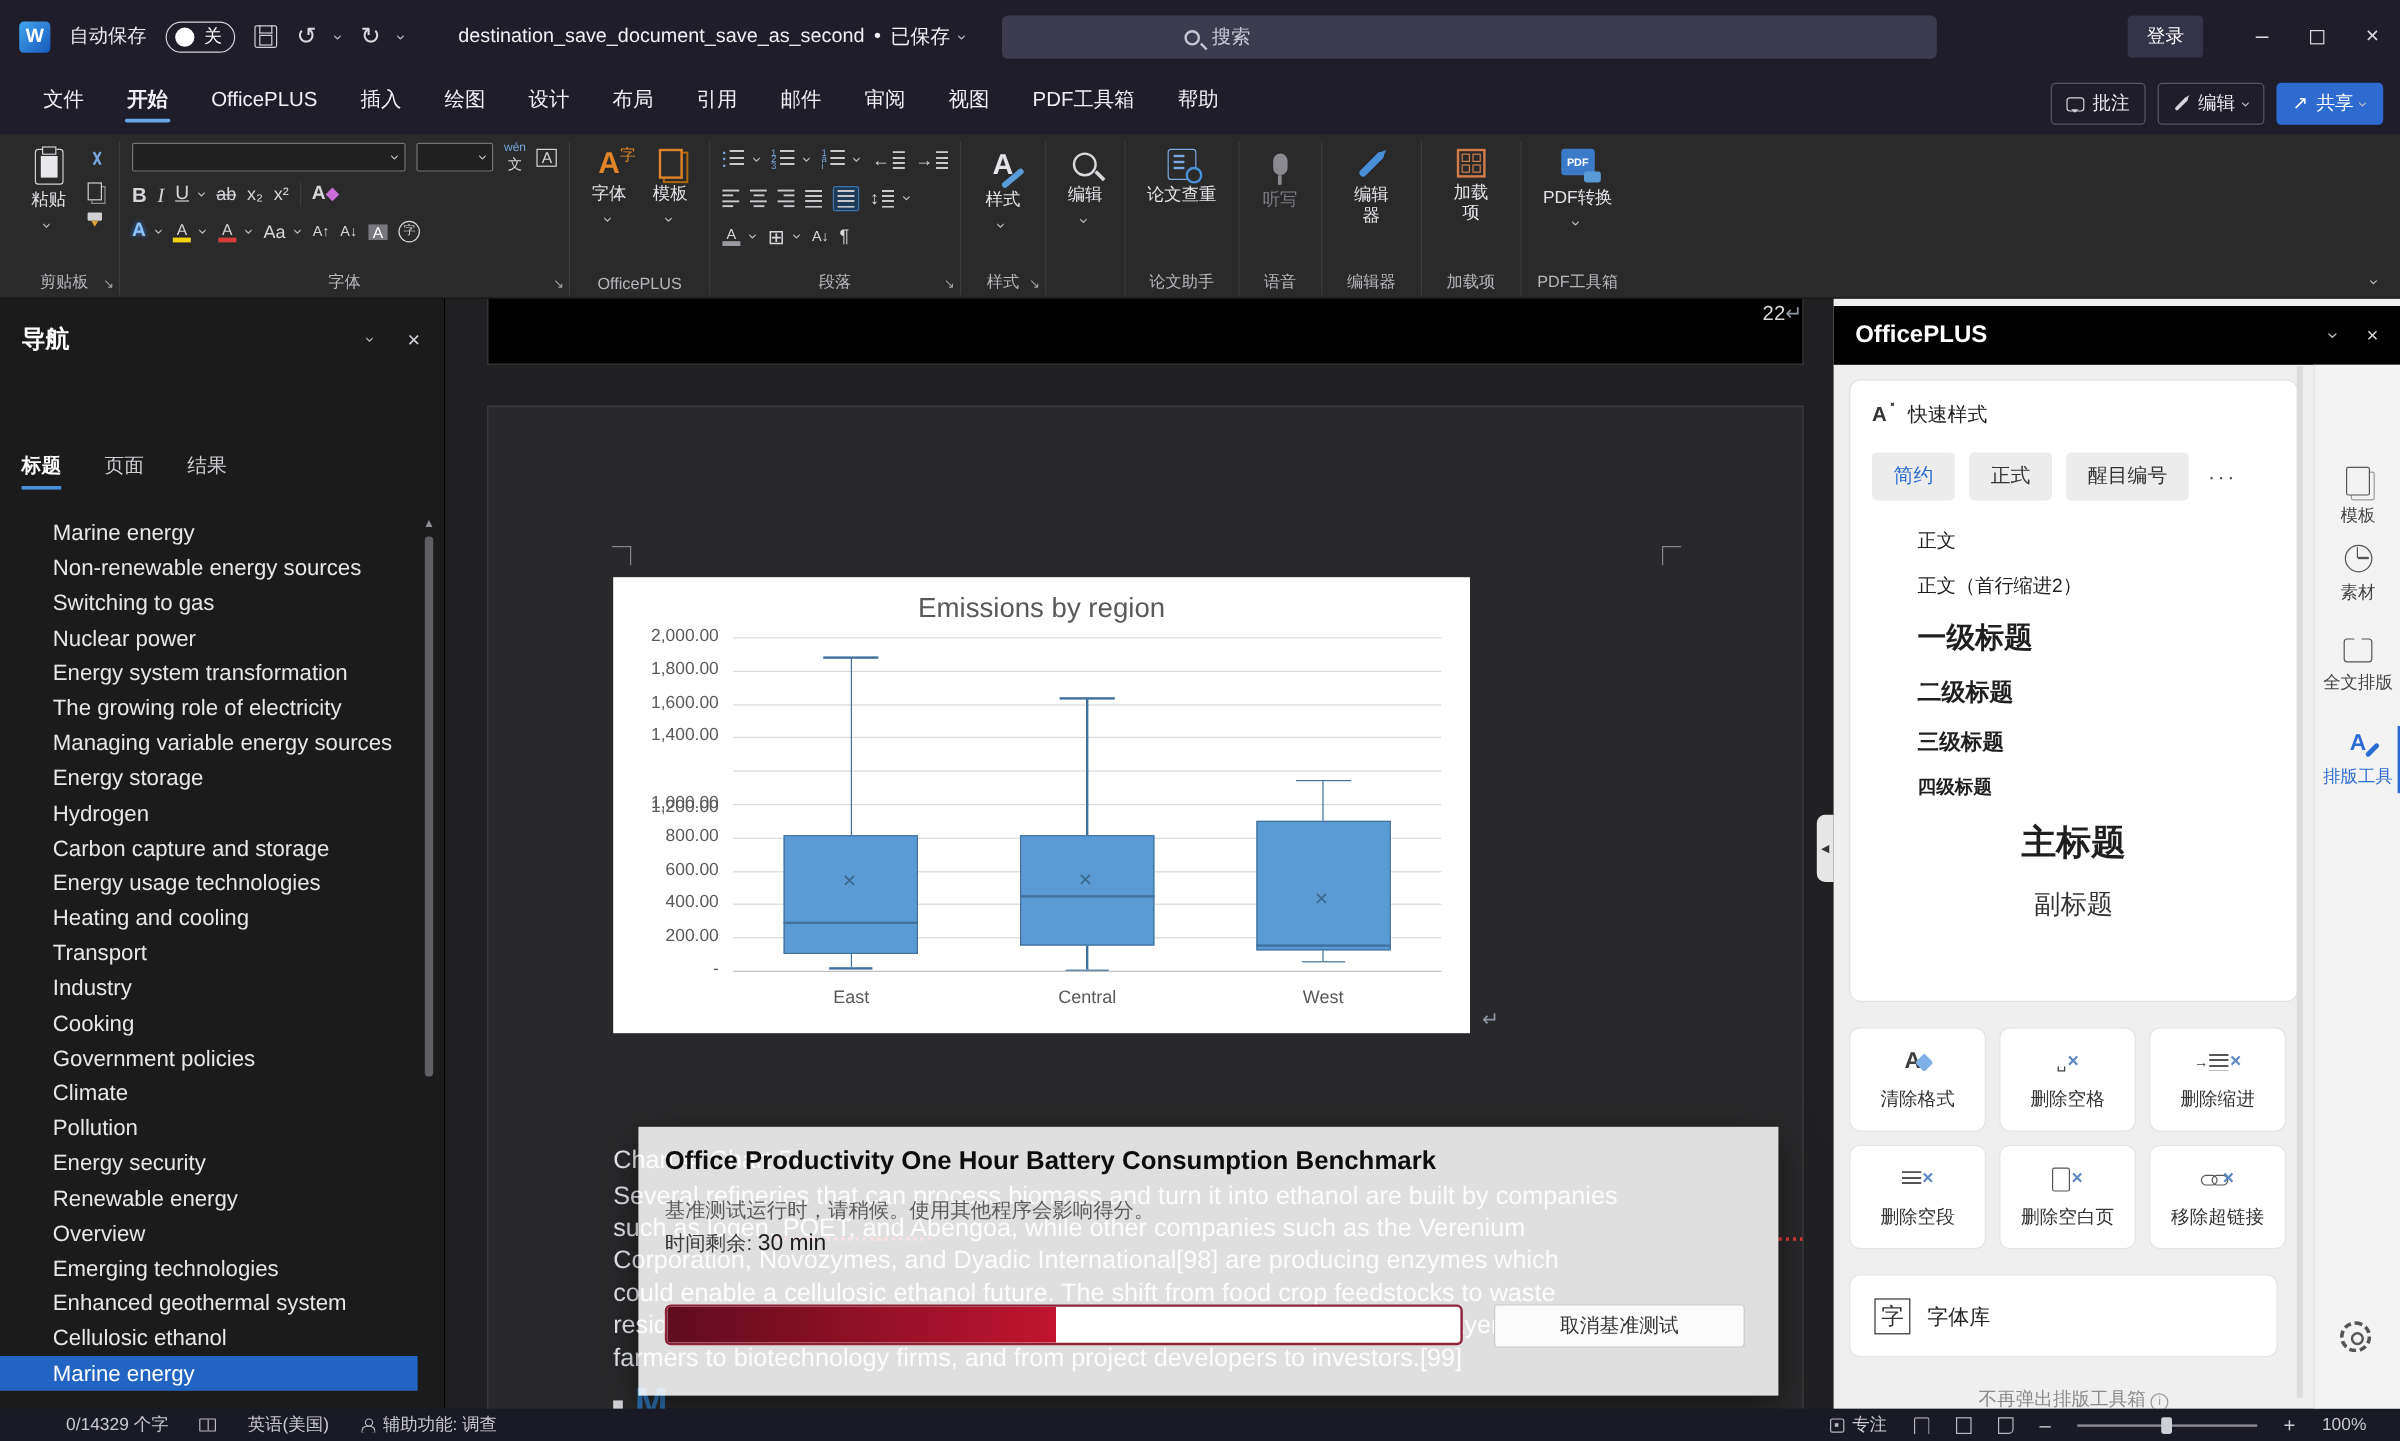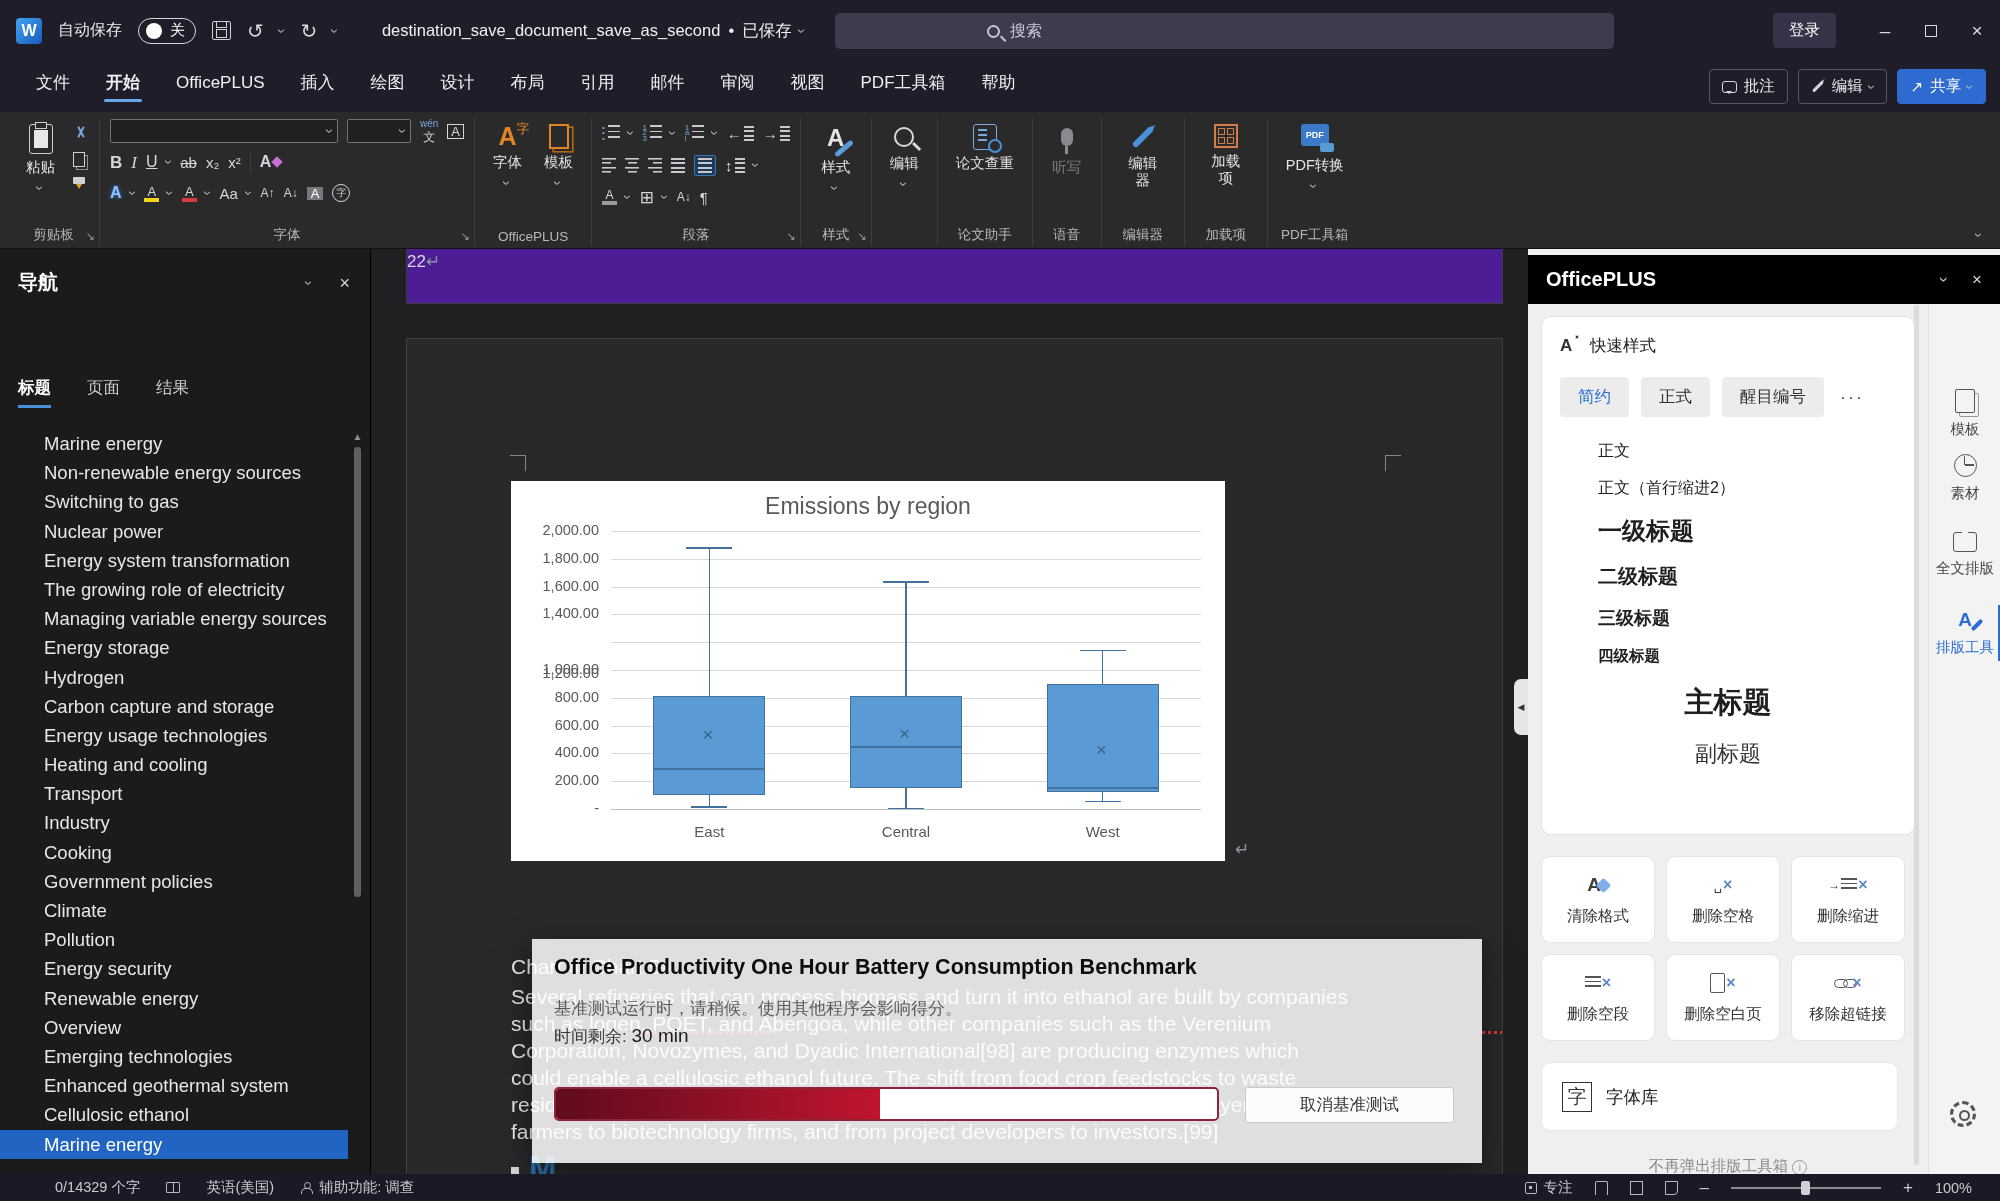--- a/index.html
+++ b/index.html
@@ -107,21 +107,21 @@
 .ntab.active::after { content:""; position:absolute; left:0; right:0; bottom:0; height:3px; background:#4a90d9; }
 #nav-list { position:absolute; left:0; top:180px; width:348px; }
 .nav-item { height:29.2px; line-height:29.2px; padding-left:44px; color:#e7e7ea; font-size:18.5px; white-space:nowrap; overflow:hidden; }
 .nav-item.sel { background:#2264c2; color:#fff; }
 #nav-scroll { position:absolute; right:6px; top:182px; width:13px; height:730px; }
 #nav-scroll .arr { color:#8f8f95; font-size:10px; text-align:center; }
 #nav-scroll .thumb { position:absolute; left:3px; top:16px; width:7px; height:450px; background:#5f5f64; border-radius:3px; }
 
 
 #canvas { position:absolute; left:371px; top:249px; width:1157px; height:925px; background:#202022; overflow:hidden; }
-#prevpage { position:absolute; left:35px; top:0; width:1097px; height:55px; background:#4c1d95; border:1px solid #3f3f42; border-top:none; text-align:left; color:#d9d9dd; font-size:17px; padding-top:2px; }
+#prevpage { position:absolute; left:35px; top:0; width:1097px; height:55px; background:#000000; border:1px solid #3f3f42; border-top:none; text-align:right; color:#d9d9dd; font-size:17px; padding-top:2px; }
 #page { position:absolute; left:35px; top:89px; width:1097px; height:840px; background:#29292b; border:1px solid #3f3f42; }
 .cornermark { position:absolute; width:16px; height:16px; border-top:1.2px solid #86868c; }
 .cm-l { left:103px; top:116px; border-right:1.2px solid #86868c; }
 .cm-r { left:978px; top:116px; border-left:1.2px solid #86868c; }
 #chart { position:absolute; left:104px; top:142px; width:714px; height:380px; background:#fff; }
 #chart .ct { position:absolute; left:0; right:0; top:12px; text-align:center; color:#595959; font-size:23px; }
 .gridline { position:absolute; height:1px; background:#d9d9d9; }
 .gridline.base { background:#bfbfbf; }
 .ytick { position:absolute; text-align:right; color:#595959; font-size:14.5px; }
 .bp-line { position:absolute; background:#41719c; }

